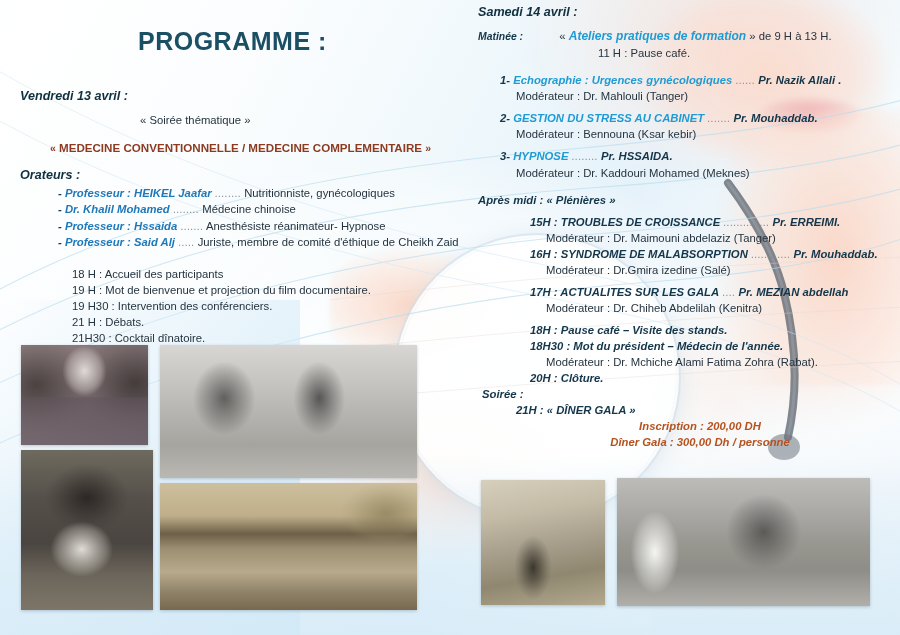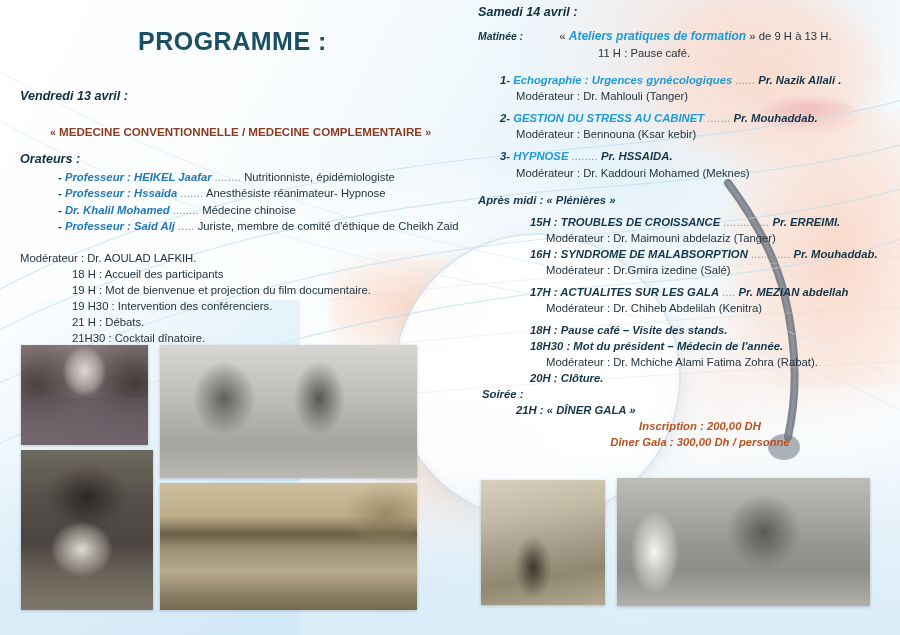--- a/index.html
+++ b/index.html
@@ -253,57 +253,57 @@
 
   <div class="content">
 
     <div class="title">PROGRAMME :</div>
 
     <div class="col-left">
 
       <div class="ln daytitle">Vendredi 13 avril :</div>
       <div class="gap-s"></div>
 
+      <div class="ln centerish2 plain">«  Soirée thématique »</div>
 
       <div class="ln" style="padding-left:30px;margin-top:12px;">
         <span class="maroon" style="font-size:10.5px;">«</span>
         <span class="maroon" style="font-size:11.6px;">MEDECINE CONVENTIONNELLE / MEDECINE COMPLEMENTAIRE</span>
         <span class="maroon" style="font-size:10.5px;">»</span>
       </div>
 
       <div class="gap-m"></div>
       <div class="ln daytitle">Orateurs :</div>
 
       <div class="ln indent2">
         <span class="navy ital bld">-</span>
         <span class="blue">Professeur : HEIKEL Jaafar</span>
         <span class="dots">........</span>
-        <span class="plain">Nutritionniste, épidémiologiste</span>
+        <span class="plain">Nutritionniste, gynécologiques</span>
+      </div>
+      <div class="ln indent2">
+        <span class="navy ital bld">-</span>
+        <span class="blue">Dr. Khalil Mohamed</span>
+        <span class="dots">........</span>
+        <span class="plain">Médecine chinoise</span>
       </div>
       <div class="ln indent2">
         <span class="navy ital bld">-</span>
         <span class="blue">Professeur : Hssaida</span>
         <span class="dots">.......</span>
         <span class="plain">Anesthésiste réanimateur- Hypnose</span>
       </div>
       <div class="ln indent2">
         <span class="navy ital bld">-</span>
-        <span class="blue">Dr. Khalil Mohamed</span>
-        <span class="dots">........</span>
-        <span class="plain">Médecine chinoise</span>
-      </div>
-      <div class="ln indent2">
-        <span class="navy ital bld">-</span>
         <span class="blue">Professeur : Said Alj</span>
         <span class="dots">.....</span>
         <span class="plain">Juriste, membre de comité d'éthique de Cheikh Zaid</span>
       </div>
 
       <div class="gap-l"></div>
-      <div class="ln plain">Modérateur : Dr. AOULAD LAFKIH.</div>
       <div class="ln indent3 plain">18 H : Accueil des participants</div>
       <div class="ln indent3 plain">19 H : Mot de bienvenue et projection du film documentaire.</div>
       <div class="ln indent3 plain">19 H30 : Intervention des conférenciers.</div>
       <div class="ln indent3 plain">21 H : Débats.</div>
       <div class="ln indent3 plain">21H30 : Cocktail dînatoire.</div>
     </div>
 
     <div class="col-right">
 
       <div class="ln daytitle">Samedi 14 avril  :</div>

